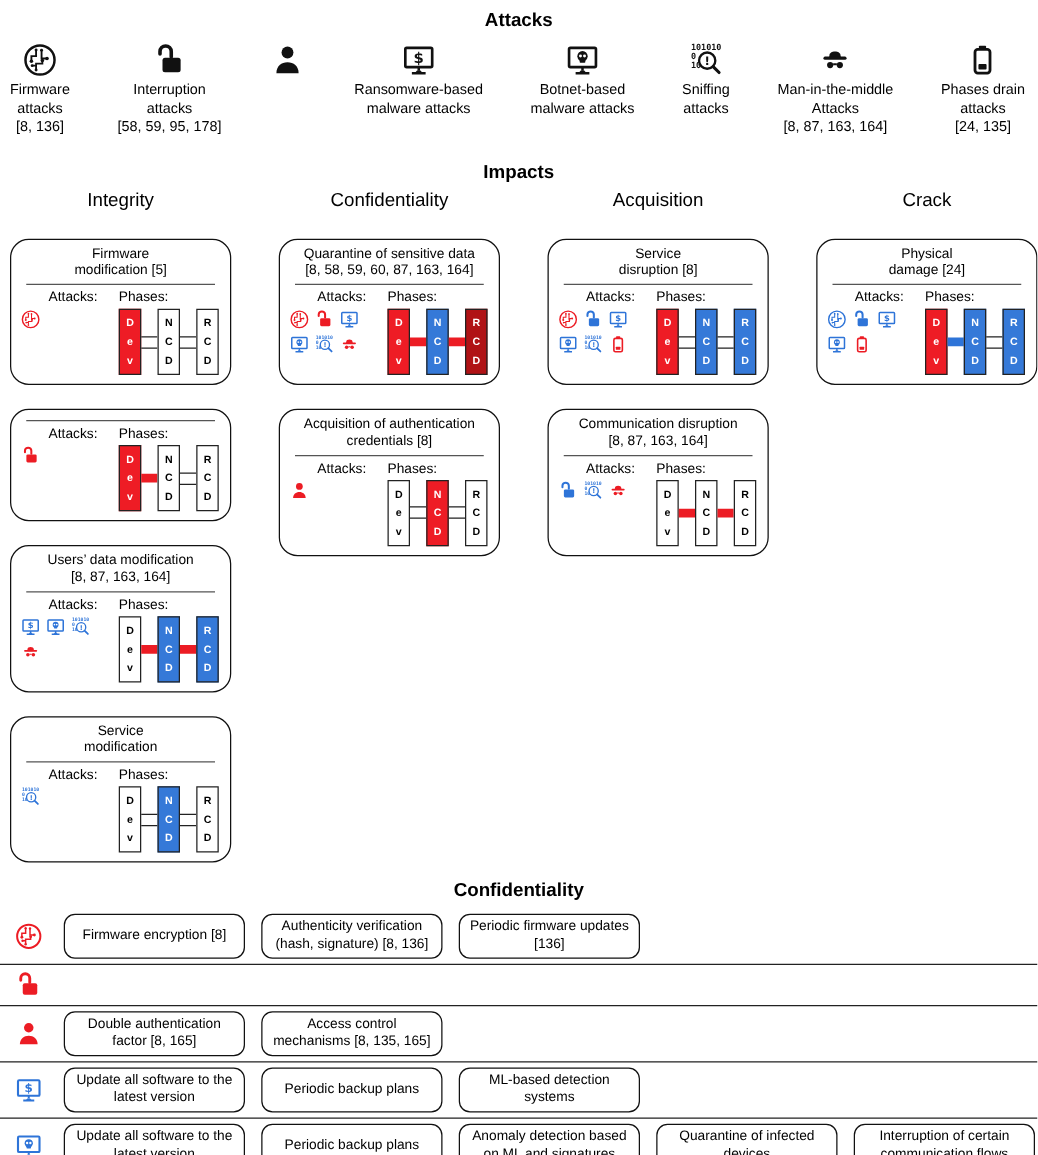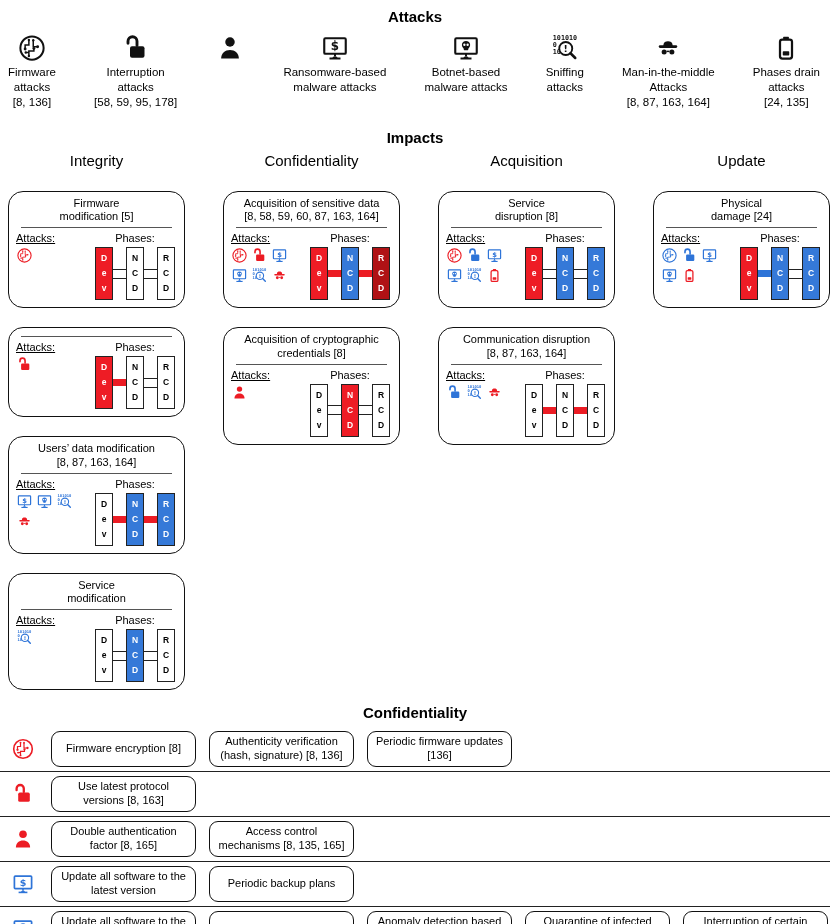--- a/index.html
+++ b/index.html
@@ -10,25 +10,25 @@
   .attack-item{display:flex;flex-direction:column;align-items:center;text-align:center;font-size:11.5px;line-height:1.32;}
   .attack-icon svg{width:30px;height:30px;display:block;margin-bottom:2px;}
   
   .impacts-grid{display:flex;gap:38px;padding:0 4px 6px 8px;align-items:flex-start;}
   .impact-col{width:177px;flex:0 0 auto;display:flex;flex-direction:column;gap:19px;}
   .col-title{text-align:center;font-size:15px;margin-bottom:3px;}
   .impact-card{border:1.6px solid #111;border-radius:15px;background:#fff;padding:5px 6px 7px;}
   .card-title{text-align:center;font-size:11px;line-height:1.25;}
   .card-divider{border-top:1.5px solid #555;margin:3px 6px 4px;}
   .card-body{display:flex;justify-content:space-between;padding:0 1px;}
-  .card-attacks{display:flex;flex-direction:column;align-items:flex-start;text-decoration:underline;}
+  .card-attacks{display:flex;flex-direction:column;align-items:flex-end;}
   .mini-label{font-size:11px;margin-bottom:3px;}
   .icon-grid{display:flex;flex-wrap:wrap;gap:3px;width:62px;}
   .icon-grid .impact-icon svg{width:17px;height:17px;display:block;}
-  .card-phases{display:flex;flex-direction:column;align-items:center;padding-right:2px;}
+  .card-phases{display:flex;flex-direction:column;padding-right:2px;}
   .phase-row{display:flex;align-items:center;}
   .phase-box{width:16px;height:51px;border:1.3px solid #222;display:flex;flex-direction:column;justify-content:space-evenly;align-items:center;font-size:8.5px;font-weight:bold;line-height:1;}
   .phase-white{background:#fff;color:#000;}
   .phase-red{background:var(--phase-red);color:#fff;}
   .phase-blue{background:var(--phase-blue);color:#fff;}
   .phase-darkred{background:var(--phase-darkred);color:#fff;}
   .phase-connector{width:13px;flex:0 0 auto;}
   .pc-plain{height:8px;border-top:1.5px solid #222;border-bottom:1.5px solid #222;}
   .pc-colored{height:7px;}
   
@@ -397,21 +397,21 @@
               </div>
             </div>
           </div>
         </div>
       </div>
     </div>
     <div class="impact-col">
       <div class="col-title">Confidentiality</div>
       <div class="impact-card">
         <div class="card-title">
-          <div>Acquisition of sensitive data</div>
+          <div>Quarantine of sensitive data</div>
           <div>[8, 58, 59, 60, 87, 163, 164]</div>
         </div>
         <div class="card-divider"></div>
         <div class="card-body">
           <div class="card-attacks">
             <div class="mini-label">Attacks:</div>
             <div class="icon-grid">
               <span class="impact-icon">
                 <svg viewBox="0 0 24 24">
     <circle cx="12" cy="12" r="9.3" fill="none" stroke="#EC1C24" stroke-width="1.6"></circle>
@@ -501,21 +501,21 @@
                 <span>R</span>
                 <span>C</span>
                 <span>D</span>
               </div>
             </div>
           </div>
         </div>
       </div>
       <div class="impact-card">
         <div class="card-title">
-          <div>Acquisition of cryptographic</div>
+          <div>Acquisition of authentication</div>
           <div>credentials [8]</div>
         </div>
         <div class="card-divider"></div>
         <div class="card-body">
           <div class="card-attacks">
             <div class="mini-label">Attacks:</div>
             <div class="icon-grid">
               <span class="impact-icon">
                 <svg viewBox="0 0 24 24">
     <circle cx="12" cy="7.2" r="3.8" fill="#EC1C24"></circle>
@@ -711,21 +711,21 @@
                 <span>R</span>
                 <span>C</span>
                 <span>D</span>
               </div>
             </div>
           </div>
         </div>
       </div>
     </div>
     <div class="impact-col">
-      <div class="col-title">Update</div>
+      <div class="col-title">Crack</div>
       <div class="impact-card">
         <div class="card-title">
           <div>Physical</div>
           <div>damage [24]</div>
         </div>
         <div class="card-divider"></div>
         <div class="card-body">
           <div class="card-attacks">
             <div class="mini-label">Attacks:</div>
             <div class="icon-grid">
@@ -839,21 +839,20 @@
       <div class="cm-box">Authenticity verification (hash, signature) [8, 136]</div>
       <div class="cm-box">Periodic firmware updates [136]</div>
     </div>
     <div class="cm-row">
       <span class="cm-icon">
         <svg viewBox="0 0 24 24">
     <rect x="7.2" y="10.6" width="11.6" height="9.2" rx="1.6" fill="#EC1C24"></rect>
     <path d="M16.2 10.6 V7.2 a3.6 3.6 0 0 0 -7.2 0 V8.8" fill="none" stroke="#EC1C24" stroke-width="2.3" stroke-linecap="round" transform="translate(-3.4 -0.6)"></path>
     </svg>
       </span>
-      <div class="cm-box">Use latest protocol versions [8, 163]</div>
     </div>
     <div class="cm-row">
       <span class="cm-icon">
         <svg viewBox="0 0 24 24">
     <circle cx="12" cy="7.2" r="3.8" fill="#EC1C24"></circle>
     <path d="M4.9 20.4 c0-4.5 3.2-6.9 7.1-6.9 s7.1 2.4 7.1 6.9 z" fill="#EC1C24"></path>
         </svg>
       </span>
       <div class="cm-box">Double authentication factor [8, 165]</div>
       <div class="cm-box">Access control mechanisms [8, 135, 165]</div>
@@ -863,20 +862,21 @@
         <svg viewBox="0 0 24 24">
     <rect x="3.4" y="4.2" width="17.2" height="12.4" rx="0.9" fill="none" stroke="#2E74D8" stroke-width="1.7"></rect>
     <text x="12" y="13.6" text-anchor="middle" font-size="9.5" font-weight="bold" fill="#2E74D8" font-family="DejaVu Sans, sans-serif">$</text>
     <path d="M12 16.6 v2.2" stroke="#2E74D8" stroke-width="1.6"></path>
     <path d="M7.6 20.4 h8.8" stroke="#2E74D8" stroke-width="1.6"></path>
     <path d="M9.6 20.2 l1.3-1.5 h2.2 l1.3 1.5 z" fill="#2E74D8"></path>
         </svg>
       </span>
       <div class="cm-box">Update all software to the latest version</div>
       <div class="cm-box">Periodic backup plans</div>
+      <div class="cm-box">ML-based detection systems</div>
     </div>
     <div class="cm-row">
       <span class="cm-icon">
         <svg viewBox="0 0 24 24">
     <rect x="3.4" y="4.2" width="17.2" height="12.4" rx="0.9" fill="none" stroke="#2E74D8" stroke-width="1.7"></rect>
     <circle cx="12" cy="9.6" r="3.3" fill="#2E74D8"></circle>
     <rect x="10.2" y="11.8" width="3.6" height="1.9" rx="0.5" fill="#2E74D8"></rect>
     <circle cx="10.7" cy="9.4" r="0.95" fill="#fff"></circle>
           <circle cx="13.3" cy="9.4" r="0.95" fill="#fff"></circle>
     <path d="M12 16.6 v2.2" stroke="#2E74D8" stroke-width="1.6"></path>

